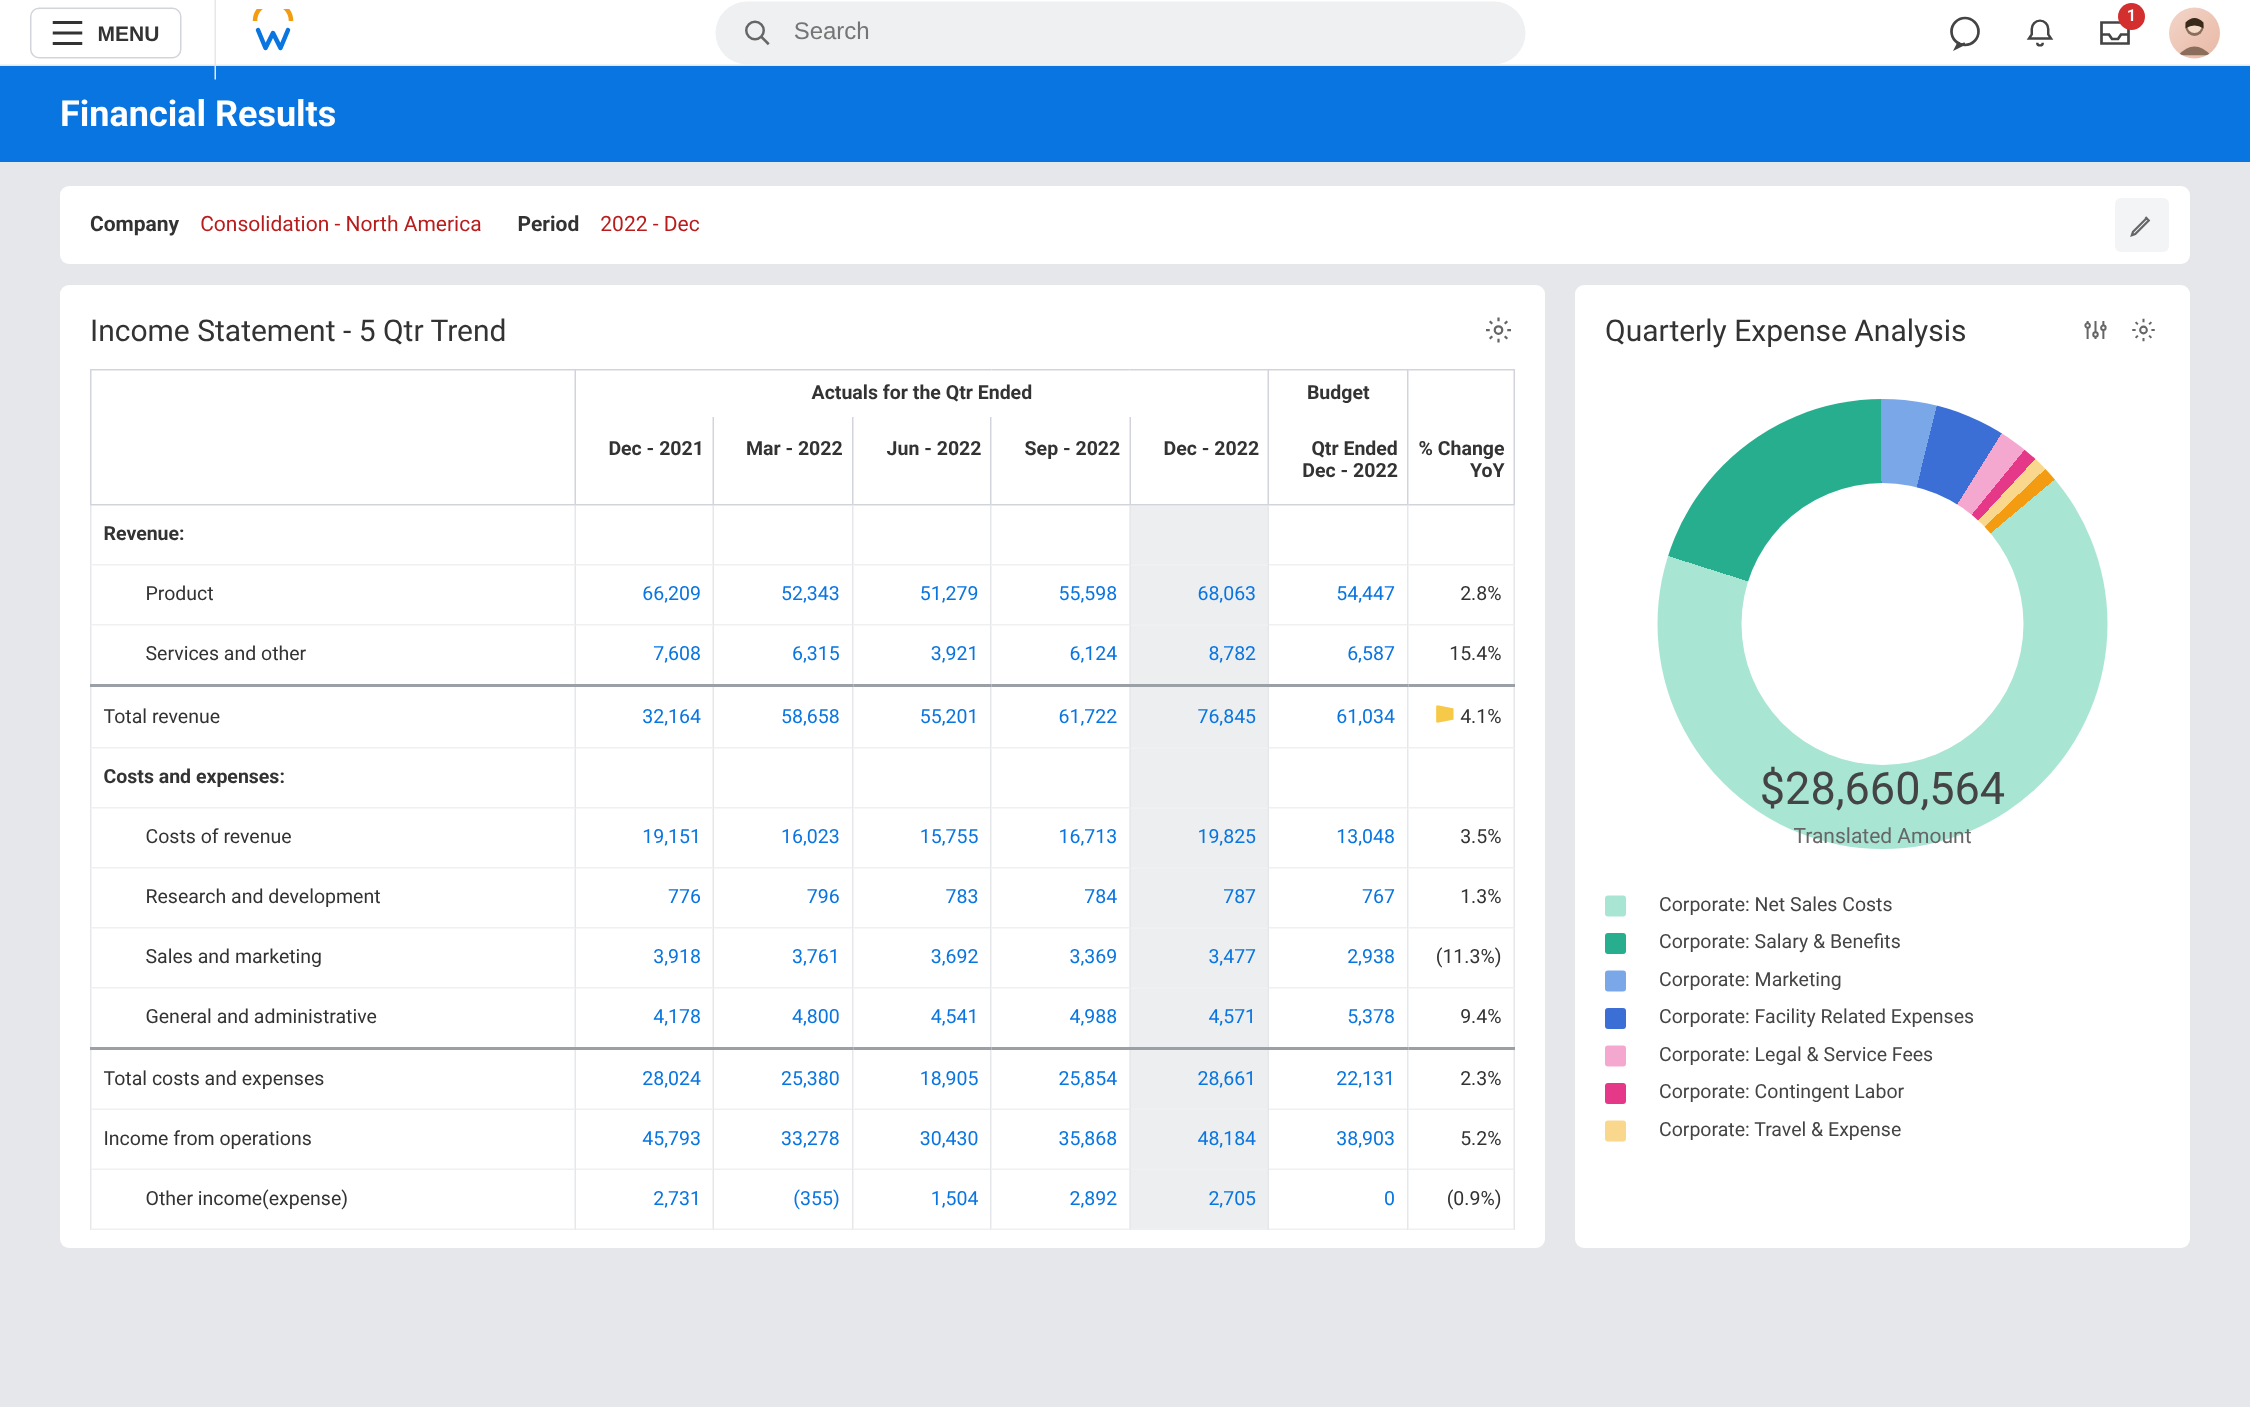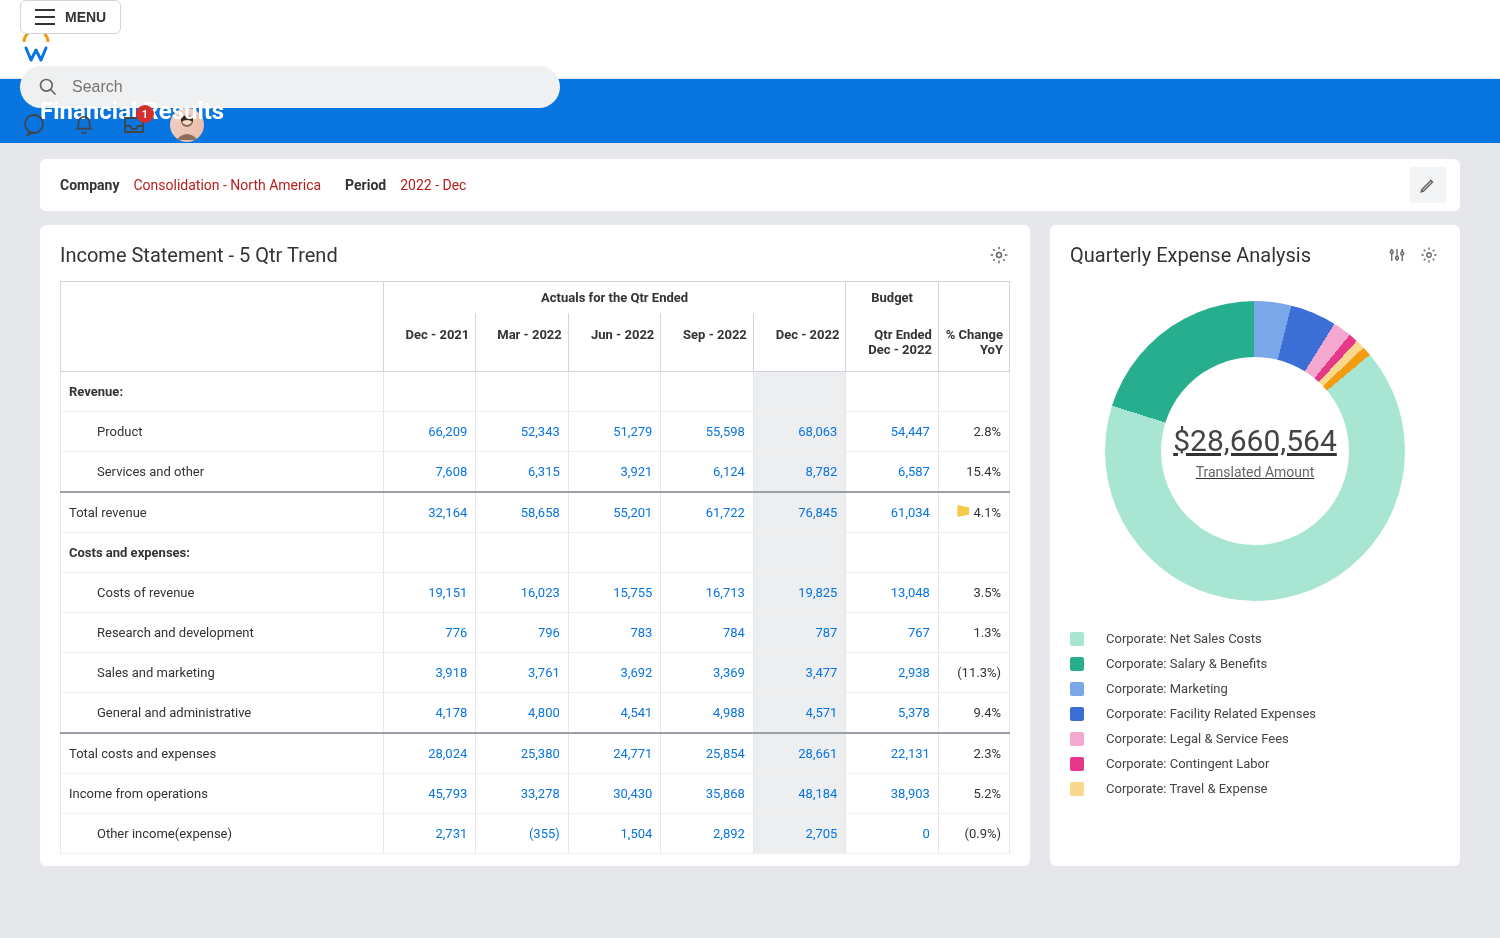--- a/index.html
+++ b/index.html
@@ -1,17 +1,17 @@
 <!DOCTYPE html>
 <html><head>
 <meta charset="utf-8">
 <style>
   * { box-sizing: border-box; margin: 0; padding: 0; }
   body { font-family: -apple-system, BlinkMacSystemFont, 'Segoe UI', Roboto, Arial, sans-serif; background: #e5e7eb; color: #333; font-size: 14px; }
-  .topbar { background: #fff; height: 79px; display: flex; align-items: flex-start; padding: 0 20px; border-bottom: 1px solid #e5e7eb; flex-direction: column; }
+  .topbar { background: #fff; height: 44px; display: flex; align-items: center; padding: 0 20px; border-bottom: 1px solid #e5e7eb; }
   .menu-btn { display: flex; align-items: center; gap: 10px; padding: 8px 14px; border: 1px solid #d1d5db; border-radius: 6px; background: #fff; cursor: pointer; font-weight: 700; font-size: 14px; color: #333; }
   .menu-btn svg { width: 20px; height: 16px; }
   .topbar-divider { width: 1px; height: 62px; background: #e5e7eb; margin: 0 22px; }
   .logo { width: 32px; height: 32px; position: relative; }
   .search-wrap { flex: 1; display: flex; justify-content: center; }
   .search-box { width: 540px; height: 42px; background: #eef0f2; border-radius: 999px; display: flex; align-items: center; padding: 0 18px; gap: 14px; color: #666; }
   .search-box input { border: none; background: transparent; outline: none; font-size: 16px; flex: 1; color: #333; }
   .topbar-right { display: flex; align-items: center; gap: 22px; }
   .icon-btn { width: 28px; height: 28px; display: flex; align-items: center; justify-content: center; cursor: pointer; position: relative; color: #444; }
   .badge { position: absolute; top: -6px; right: -6px; background: #d32f2f; color: #fff; font-size: 11px; width: 18px; height: 18px; border-radius: 50%; display: flex; align-items: center; justify-content: center; font-weight: 600; }
@@ -41,21 +41,21 @@
   table.income td.label.indent { padding-left: 36px; margin-left: 43px; }
   table.income td.pct { color: #333; white-space:nowrap;}
   table.income col.c0{width:300px;} col.cn{width:86px;} col.cp{width:66px;}
   .hl { background: #eceef0; }
   tr.totalrow td{ border-top:2px solid #9aa0a6;}
   .flag { display:inline-block; width:12px; height:12px; background:#f7c948; margin-right:4px; border-radius:2px; clip-path: polygon(0 0, 100% 20%, 100% 80%, 0 100%);}
   .donut-card { display:flex; flex-direction:column; align-items:center;}
   .donut-wrap { position:relative; width:300px; height:300px; margin: 20px auto 30px;}
   .donut { width: 300px; height: 300px; border-radius: 50%; position:relative;}
   .donut::after{content:""; position:absolute; inset:56px; background:#fff; border-radius:50%;}
-  .donut-center{position:absolute; inset:0; display:flex; flex-direction:column; align-items:center; justify-content:center; z-index:2;text-decoration:underline;}
+  .donut-center{position:absolute; inset:0; display:flex; flex-direction:column; align-items:center; justify-content:flex-end; z-index:2;}
   .donut-center .amount{font-size:30px; color:#444; font-weight:400;}
   .donut-center .caption{font-size:14px; color:#666; margin-top:6px;}
   .legend { display:flex; flex-wrap:wrap; gap:10px 20px; font-size:13px; color:#444; width:100%;}
   .legend-item{display:flex; align-items:center; gap:22px;}
   .swatch{width:14px; height:14px; border-radius:2px; flex-shrink:0;}
 </style>
 </head>
 <body>
 
 <div class="topbar">
@@ -258,21 +258,21 @@
                 <td>4,541</td>
                 <td>4,988</td>
                 <td class="hl">4,571</td>
                 <td>5,378</td>
                 <td class="pct">9.4%</td>
               </tr>
               <tr class="totalrow">
                 <td class="label">Total costs and expenses</td>
                 <td>28,024</td>
                 <td>25,380</td>
-                <td>24,771</td>
+                <td>18,905</td>
                 <td>25,854</td>
                 <td class="hl">28,661</td>
                 <td>22,131</td>
                 <td class="pct">2.3%</td>
               </tr>
               <tr>
                 <td class="label">Income from operations</td>
                 <td>45,793</td>
                 <td>33,278</td>
                 <td>30,430</td>

